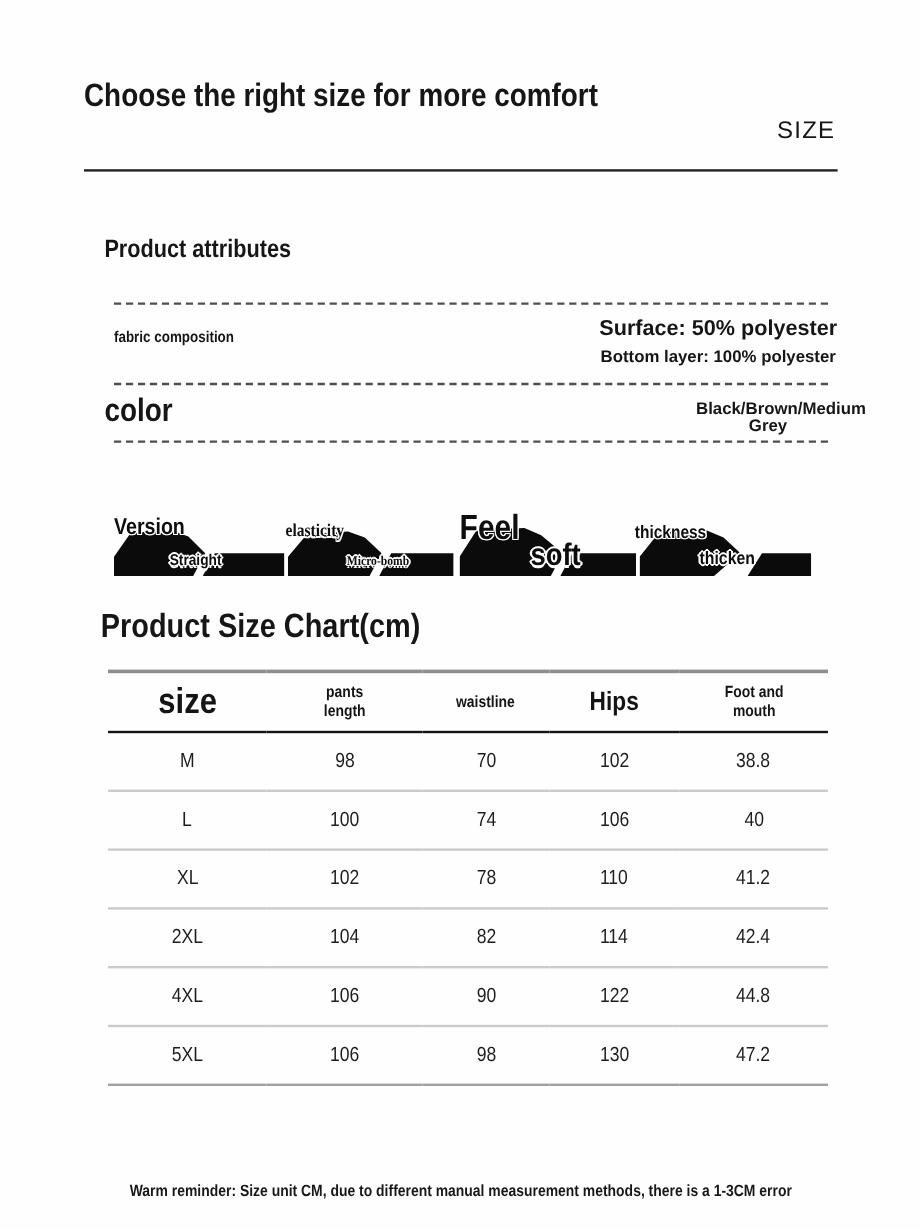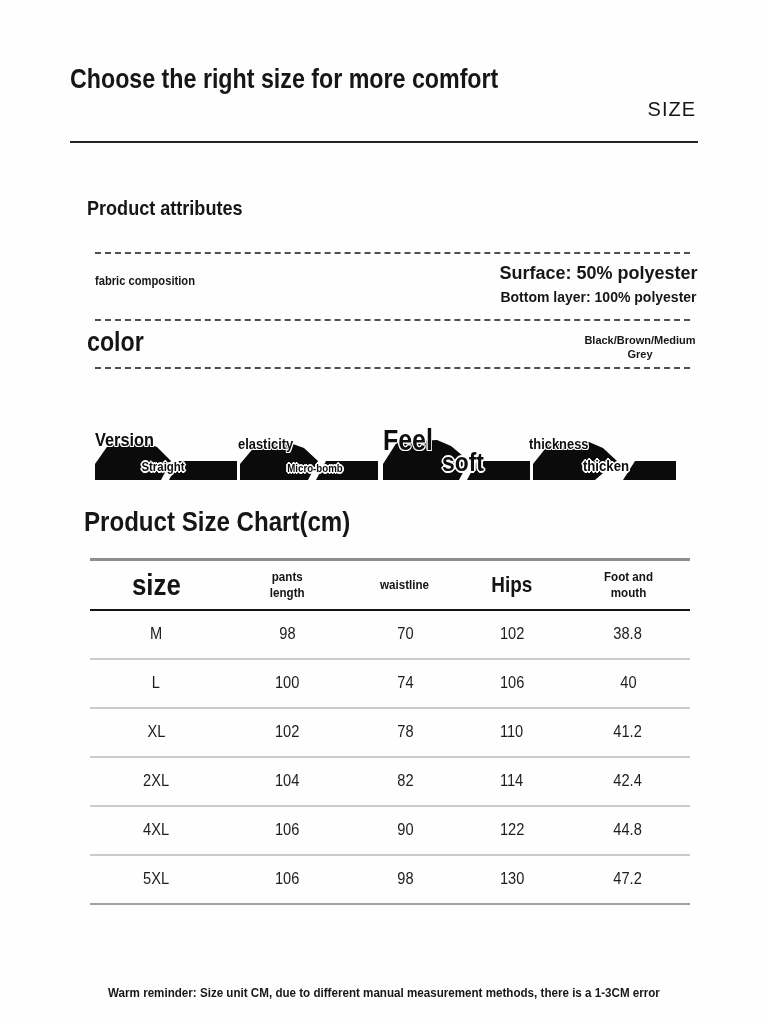--- a/index.html
+++ b/index.html
@@ -19,27 +19,27 @@
 
   
   .attr-heading{left:87px;top:196px;font-size:21px;font-weight:bold;}
   .dashed{left:95px;width:595px;border-top:2px dashed #4f4f4f;height:0;}
   .d1{top:252px;} .d2{top:319px;} .d3{top:367px;}
   .fabric-label{left:95px;top:273px;font-size:13px;font-weight:bold;}
   .fabric-values{right:42px;top:263px;width:255px;text-align:center;}
   .fabric-line1{font-size:18px;font-weight:bold;display:block;}
   .fabric-line2{font-size:14px;font-weight:bold;display:block;margin-top:5px;}
   .color-label{left:87px;top:327px;font-size:27px;font-weight:bold;}
-  .color-values{left:580px;top:333px;width:120px;text-align:center;font-size:11px;font-weight:bold;line-height:14px;}
+  .color-values{left:580px;top:333px;width:120px;text-align:center;font-size:14px;font-weight:bold;line-height:14px;}
   .color-values span{display:block;}
 
   
   .features{left:95px;top:400px;width:581px;height:60px;margin-top:28px;}
   .feature{position:absolute;top:0;height:58px;}
-  .f0{left:0;width:142px;}  .f1{left:145px;width:138px;}
+  .f0{left:0;width:142px;}  .f1{left:145px;width:138px;font-family:Liberation Serif, serif;}
   .f2{left:288px;width:147px;} .f3{left:438px;width:143px;text-align:center;}
   .feature svg{position:absolute;left:0;top:0;z-index:1;}
   .feature .label{position:absolute;z-index:2;font-weight:bold;color:#0e0e0e;
     text-shadow:-1px -1px 0 #fff,0 -1px 0 #fff,1px -1px 0 #fff,-1px 0 0 #fff,1px 0 0 #fff,-1px 1px 0 #fff,0 1px 0 #fff,1px 1px 0 #fff;
     transform:scaleX(0.86);transform-origin:0 50%;white-space:nowrap;}
   .feature .value{position:absolute;z-index:3;font-weight:bold;color:#0d0d0d;
     text-shadow:-1px -1px 0 #fff,0 -1px 0 #fff,1px -1px 0 #fff,-1px 0 0 #fff,1px 0 0 #fff,-1px 1px 0 #fff,0 1px 0 #fff,1px 1px 0 #fff,-2px 0 0 #fff,2px 0 0 #fff,0 2px 0 #fff,0 -2px 0 #fff;
     transform:translateX(-50%) scaleX(0.88);white-space:nowrap;}
   .f0 .label{left:0;top:1px;font-size:19px;}
   .f1 .label{left:-2px;top:7px;font-size:15px;}

